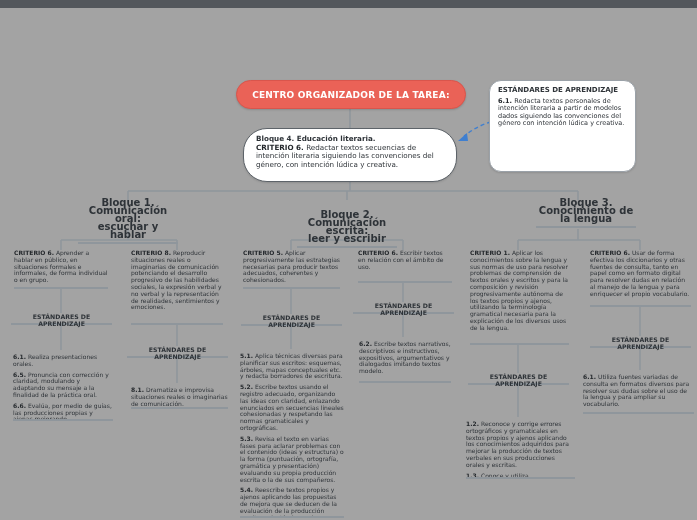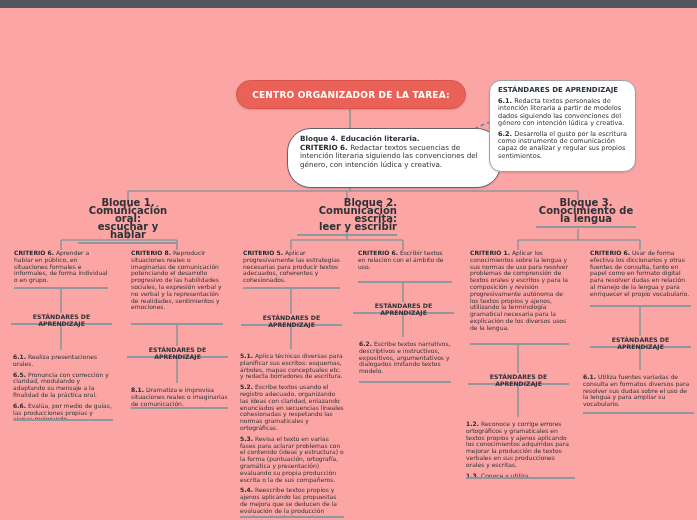--- a/index.html
+++ b/index.html
@@ -1,46 +1,46 @@
 <!DOCTYPE html>
 <html><head>
 <meta charset="utf-8">
 <style>
   html,body{margin:0;padding:0;}
   body{font-family:"DejaVu Sans",sans-serif;background:#c9ced2;}
-  .canvas{position:relative;width:697px;height:520px;background:#fca5a5;overflow:hidden;}
+  .canvas{position:relative;width:697px;height:520px;background:#a3a3a3;overflow:hidden;}
   .topbar{position:absolute;left:0;top:0;width:697px;height:8px;background:#53575c;}
   svg.links{position:absolute;left:0;top:0;}
   .node{position:absolute;color:#2e3338;}
   .root-pill{left:236px;top:80px;width:228px;height:27px;background:#ea6257;border:1.5px solid #d9554c;
     border-radius:15px;color:#ffffff;font-weight:bold;font-size:9px;letter-spacing:.2px;
     display:flex;align-items:center;justify-content:center;box-shadow:0 1px 2px rgba(0,0,0,.15);}
-  .main-topic{left:243px;top:128px;width:214px;height:60px;background:#ffffff;border:1.5px solid #5d6369;
+  .main-topic{left:243px;top:128px;width:214px;height:54px;background:#ffffff;border:1.5px solid #5d6369;
     border-radius:24px;box-sizing:border-box;padding:6px 12px;font-size:7.2px;line-height:8.5px;
-    box-shadow:0 1px 2px rgba(0,0,0,.12);margin-left:44px;}
+    box-shadow:0 1px 2px rgba(0,0,0,.12);}
   .mt-title{font-weight:bold;}
   .callout{left:489px;top:80px;width:147px;height:92px;background:#ffffff;border:1.5px solid #9aa1a8;
     border-radius:12px;box-sizing:border-box;padding:6px 8px;font-size:6.5px;line-height:7.2px;
     box-shadow:0 1px 2px rgba(0,0,0,.12);}
   .co-title{font-weight:bold;font-size:7px;margin-bottom:1px;}
   .branch{font-size:10px;font-weight:bold;line-height:8px;text-align:center;white-space:pre-line;
     padding-bottom:3px;border-bottom:2px solid #8f969c;}
   .crit,.std{font-size:6px;line-height:6.8px;border-bottom:2px solid #8f969c;overflow:hidden;}
   .esth{font-size:6.2px;font-weight:bold;text-align:center;border-bottom:2px solid #8f969c;height:10px;width:101px;}
   .item{margin:4px 0 0 0;}
   b{color:#24282c;}
   
   #c1a{left:14px;top:250px;width:94px;height:37px;}   #est1a{left:11px;top:313px;}  #std1a{left:13px;top:350px;width:100px;height:69px;}
   #c1b{left:131px;top:250px;width:92px;height:73px;}  #est1b{left:127px;top:346px;} #std1b{left:131px;top:383px;width:97px;height:24px;}
   #c2a{left:243px;top:250px;width:97px;height:37px;}  #est2a{left:241px;top:314px;} #std2a{left:240px;top:349px;width:104px;height:167px;}
   #c2b{left:358px;top:250px;width:94px;height:31px;}  #est2b{left:353px;top:302px;} #std2b{left:359px;top:337px;width:92px;height:44px;}
   #c3a{left:470px;top:250px;width:99px;height:93px;}  #est3a{left:468px;top:373px;} #std3a{left:466px;top:417px;width:109px;height:60px;}
   #c3b{left:590px;top:250px;width:101px;height:55px;} #est3b{left:590px;top:336px;} #std3b{left:583px;top:370px;width:111px;height:42px;}
   #b1{left:78px;top:199px;width:100px;}
-  #b2{left:297px;top:199px;width:100px;text-align:right;}
+  #b2{left:297px;top:211px;width:100px;}
   #b3{left:536px;top:199px;width:100px;}
 </style>
 </head>
 <body>
 
 <div class="canvas">
   <div class="topbar"></div>
 
   <svg class="links" width="697" height="520">
     <path fill="none" stroke="#8f969c" stroke-width="1.6" d="
@@ -63,21 +63,20 @@
 
   <div class="node main-topic">
     <div class="mt-title">Bloque 4. Educación literaria.</div>
     <div class="mt-body"><b>CRITERIO 6.</b> <span>Redactar textos secuencias de intención literaria siguiendo las convenciones del género, con intención lúdica y creativa.</span></div>
   </div>
 
   <div class="node callout">
     <div class="co-title">ESTÁNDARES DE APRENDIZAJE</div>
     <div class="co-body">
         <div class="item"><b>6.1. </b>Redacta textos personales de intención literaria a partir de modelos dados siguiendo las convenciones del género con intención lúdica y creativa.</div>
-        <div class="item"><b>6.2. </b>Desarrolla el gusto por la escritura como instrumento de comunicación capaz de analizar y regular sus propios sentimientos.</div>
       </div>
   </div>
 
   <div id="b1" class="node branch">Bloque 1.
 Comunicación oral:
 escuchar y hablar</div>
   <div id="b2" class="node branch">Bloque 2.
 Comunicación escrita:
 leer y escribir</div>
   <div id="b3" class="node branch">Bloque 3.

